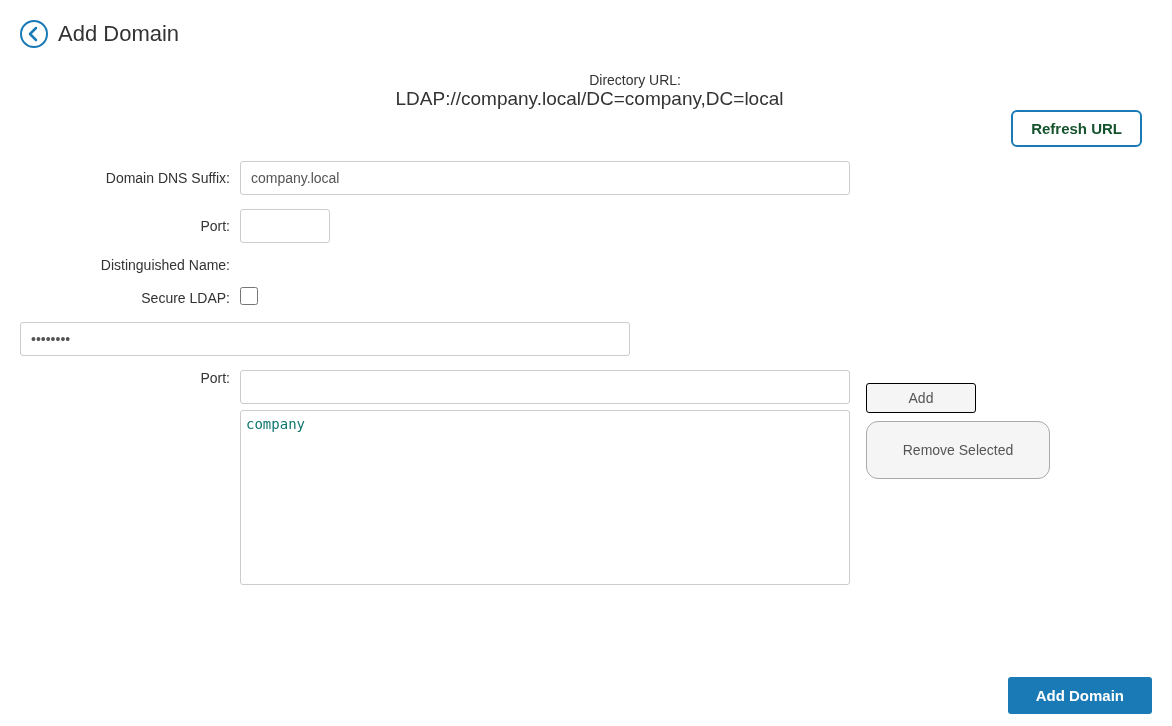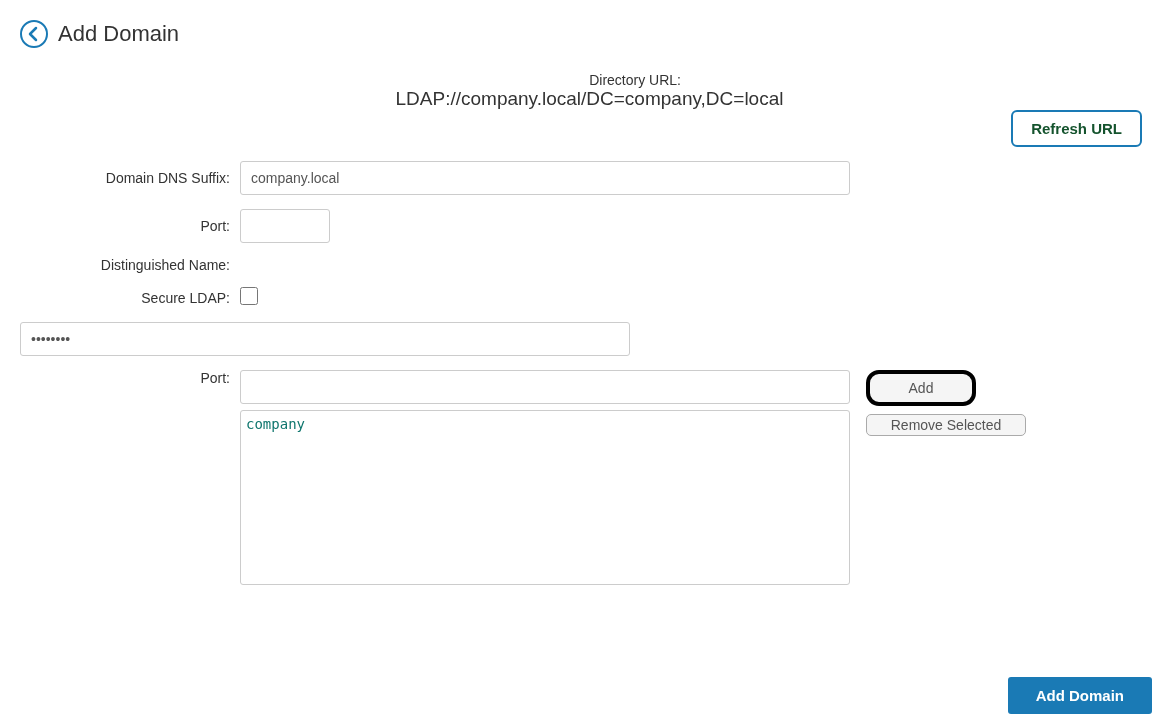--- a/index.html
+++ b/index.html
@@ -96,38 +96,39 @@
     .alias-row {
       align-items: flex-start;
     }
     .alias-buttons {
       display: flex;
       flex-direction: column;
       gap: 8px;
       margin-left: 16px;
     }
     .add-btn {
-      border: 4px solid #000000;
+      border: 1px solid #000000;
       background: #f5f5f5;
       color: #555;
       font-size: 14px;
       padding: 6px 24px;
       cursor: pointer;
-      border-radius: 13px;
+      border-radius: 3px;
       width: 110px;
+      margin-top: 13px;
     }
     .remove-selected-btn {
       border: 1px solid #aaa;
       background: #f5f5f5;
       color: #555;
       font-size: 14px;
-      padding: 2px 10px;
-      cursor: pointer;
-      border-radius: 5px;
-      width: 160px;
+      padding: 20px 10px;
+      cursor: pointer;
+      border-radius: 12px;
+      width: 184px;
       white-space: nowrap;
     }
     .alias-textarea-wrapper {
       position: relative;
       max-width: 610px;
       width: 100%;
     }
     .alias-listbox {
       width: 100%;
       height: 175px;

